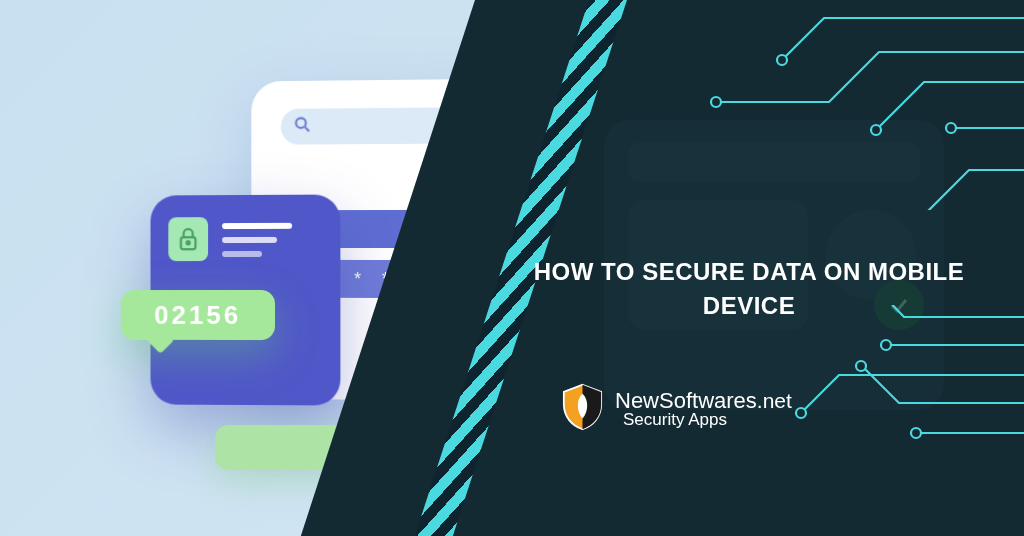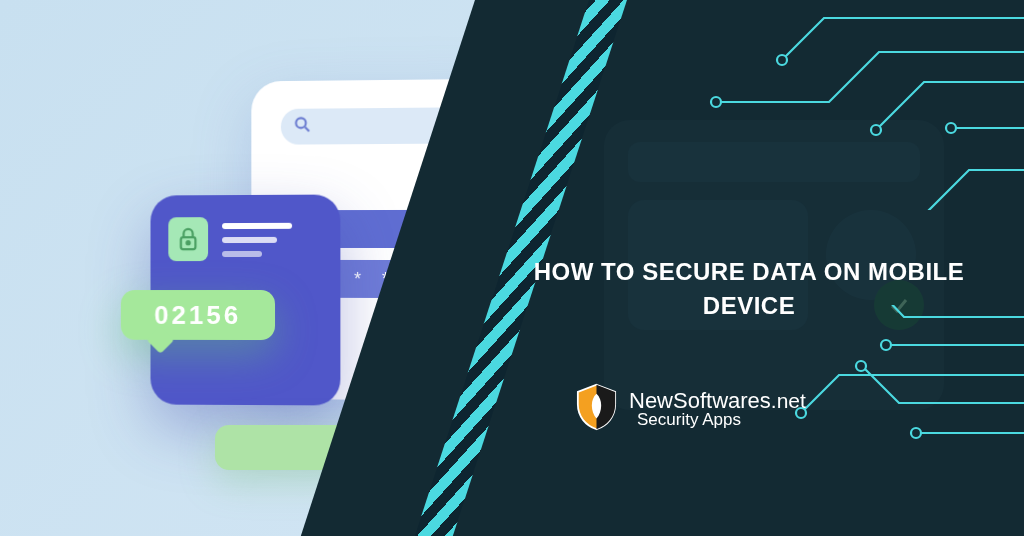--- a/index.html
+++ b/index.html
@@ -210,21 +210,21 @@
       font-size: 24px;
       line-height: 1.4;
       letter-spacing: 0.5px;
     }
     .headline .line1 { color: #ffffff; }
     .headline .line2 { color: #49d8df; }
     
     .logo-block {
       position: absolute;
       bottom: 30px;
-      left: 110px;
+      left: 96px;
       display: flex;
       align-items: center;
       gap: 10px;
     }
     .logo-shield {
       width: 45px;
       height: 48px;
     }
     .logo-text { line-height: 1.1; }
     .logo-text .brand { font-size: 22px; font-weight: 500; color: #ffffff; }

